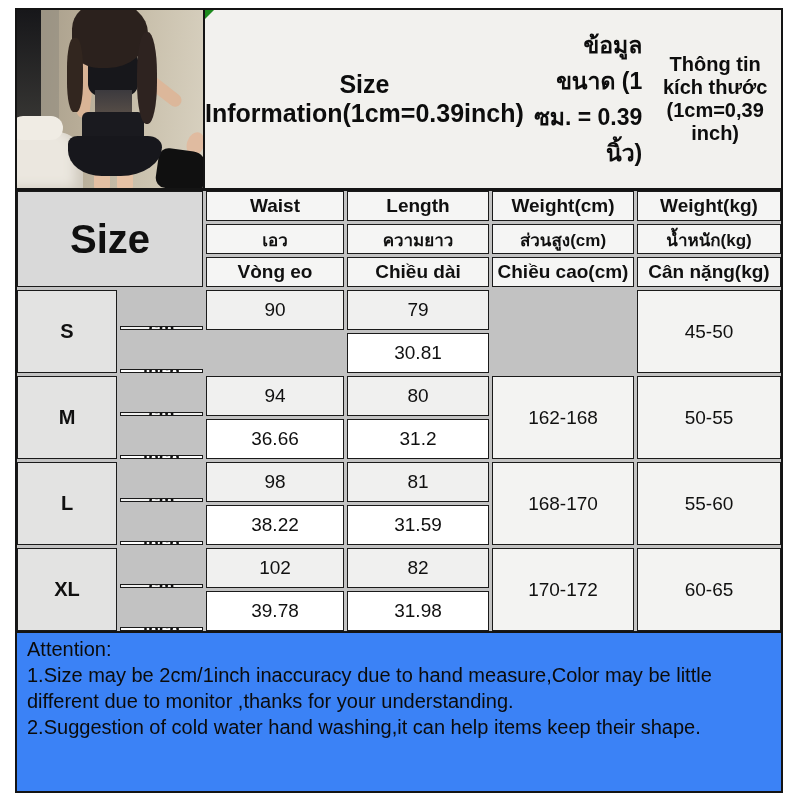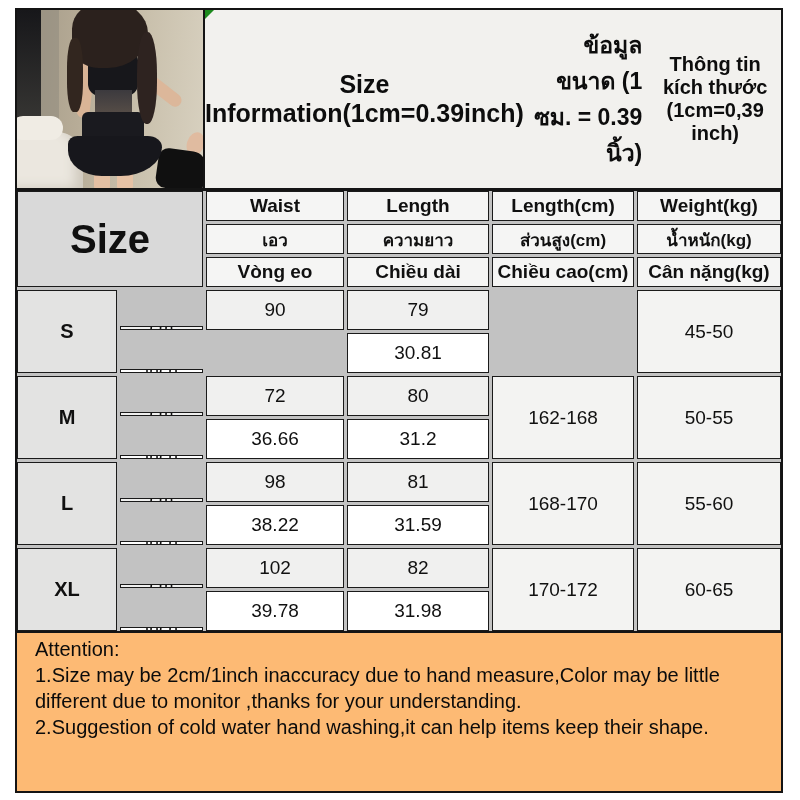--- a/index.html
+++ b/index.html
@@ -55,25 +55,25 @@
     gap:3px;background:#c2c2c2;border-bottom:2px solid #141414;
   }
   .cell{
     border:1px solid #1a1a1a;display:flex;align-items:center;justify-content:center;
     background:#f3f3f2;font-size:19px;overflow:hidden;white-space:nowrap;
   }
   .size-cell{background:#d9d9d9;font-size:40px;font-weight:bold;}
   .hdr{font-weight:bold;background:#f5f5f4;}
   .hdr-th{font-size:17px;}
   .slabel{background:#e3e3e2;font-weight:bold;font-size:20px;}
-  .unit{font-weight:normal;font-size:18px;margin-top:36px;}
+  .unit{font-weight:bold;font-size:18px;margin-top:36px;}
   .cmrow{background:#f0f0ef;}
   .inchrow{background:#ffffff;}
   
-  .attention{flex:1;background:#fdba74;padding:3px 6px 0 18px;font-size:20px;line-height:1.3;color:#0b0b0b;}
+  .attention{flex:1;background:#3b82f6;padding:3px 6px 0 10px;font-size:20px;line-height:1.3;color:#0b0b0b;}
 </style>
 </head>
 <body>
 
 <div class="page">
 
   <div class="top">
     <div class="photo">
       <div class="stripe-dark"></div>
       <div class="stripe-gray"></div>
@@ -100,42 +100,42 @@
       <div class="t-th">ข้อมูลขนาด (1 ซม. = 0.39 นิ้ว)</div>
       <div class="t-vi">Thông tin kích thước (1cm=0,39 inch)</div>
     </div>
   </div>
 
   <div class="grid">
 
     <div class="cell size-cell" style="grid-area:1/1/span 3/span 2">Size</div>
     <div class="cell hdr" style="grid-area:1/3">Waist</div>
     <div class="cell hdr" style="grid-area:1/4">Length</div>
-    <div class="cell hdr" style="grid-area:1/5">Length(cm)</div>
+    <div class="cell hdr" style="grid-area:1/5">Weight(cm)</div>
     <div class="cell hdr" style="grid-area:1/6">Weight(kg)</div>
     <div class="cell hdr hdr-th" style="grid-area:2/3">เอว</div>
     <div class="cell hdr hdr-th" style="grid-area:2/5">ส่วนสูง(cm)</div>
     <div class="cell hdr hdr-th" style="grid-area:2/4">ความยาว</div>
     <div class="cell hdr hdr-th" style="grid-area:2/6">น้ำหนัก(kg)</div>
     <div class="cell hdr" style="grid-area:3/3">Vòng eo</div>
     <div class="cell hdr" style="grid-area:3/4">Chiều dài</div>
     <div class="cell hdr" style="grid-area:3/5">Chiều cao(cm)</div>
     <div class="cell hdr" style="grid-area:3/6">Cân nặng(kg)</div>
 
     <div class="cell slabel" style="grid-area:4/1/span 2">S</div>
     <div class="cell unit cmrow" style="grid-area:4/2">cm</div>
     <div class="cell cmrow" style="grid-area:4/3">90</div>
     <div class="cell cmrow" style="grid-area:4/4">79</div>
     <div class="cell" style="grid-area:4/6/span 2">45-50</div>
     <div class="cell unit inchrow" style="grid-area:5/2">inch</div>
     <div class="cell inchrow" style="grid-area:5/4">30.81</div>
 
     <div class="cell slabel" style="grid-area:6/1/span 2">M</div>
     <div class="cell unit cmrow" style="grid-area:6/2">cm</div>
-    <div class="cell cmrow" style="grid-area:6/3">72</div>
+    <div class="cell cmrow" style="grid-area:6/3">94</div>
     <div class="cell cmrow" style="grid-area:6/4">80</div>
     <div class="cell" style="grid-area:6/5/span 2">162-168</div>
     <div class="cell" style="grid-area:6/6/span 2">50-55</div>
     <div class="cell unit inchrow" style="grid-area:7/2">inch</div>
     <div class="cell inchrow" style="grid-area:7/3">36.66</div>
     <div class="cell inchrow" style="grid-area:7/4">31.2</div>
 
     <div class="cell slabel" style="grid-area:8/1/span 2">L</div>
     <div class="cell unit cmrow" style="grid-area:8/2">cm</div>
     <div class="cell cmrow" style="grid-area:8/3">98</div>

